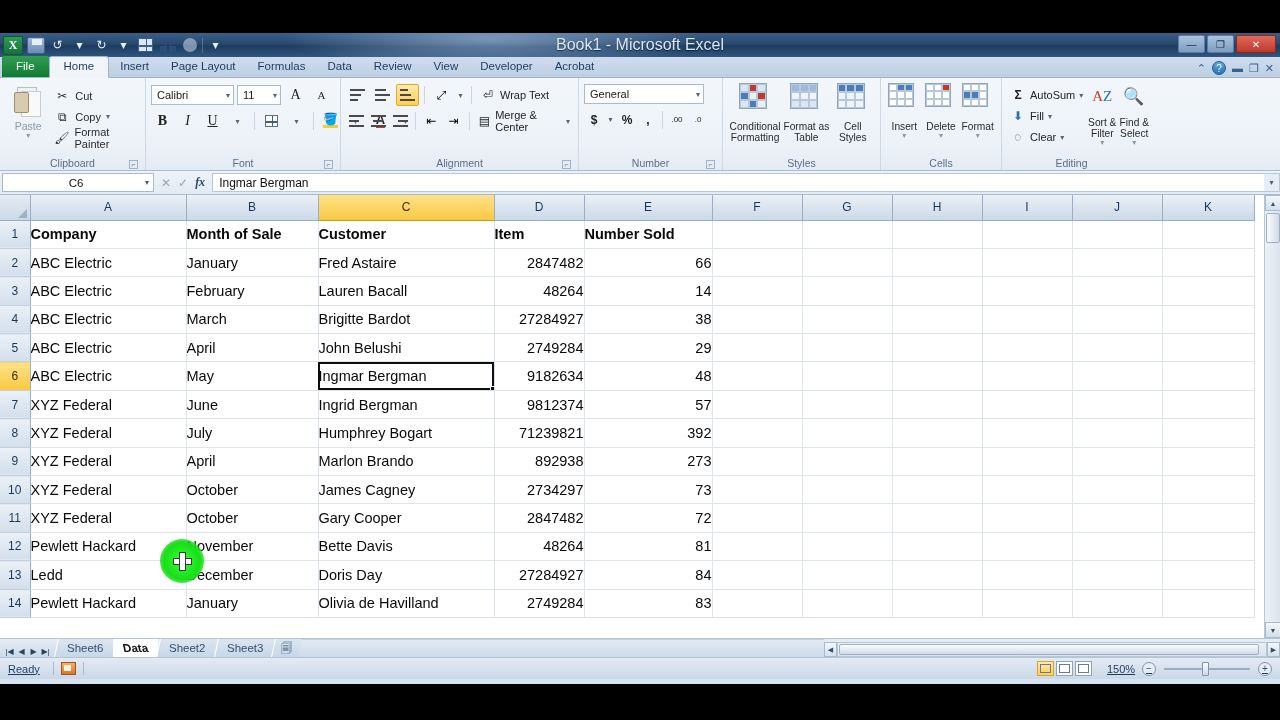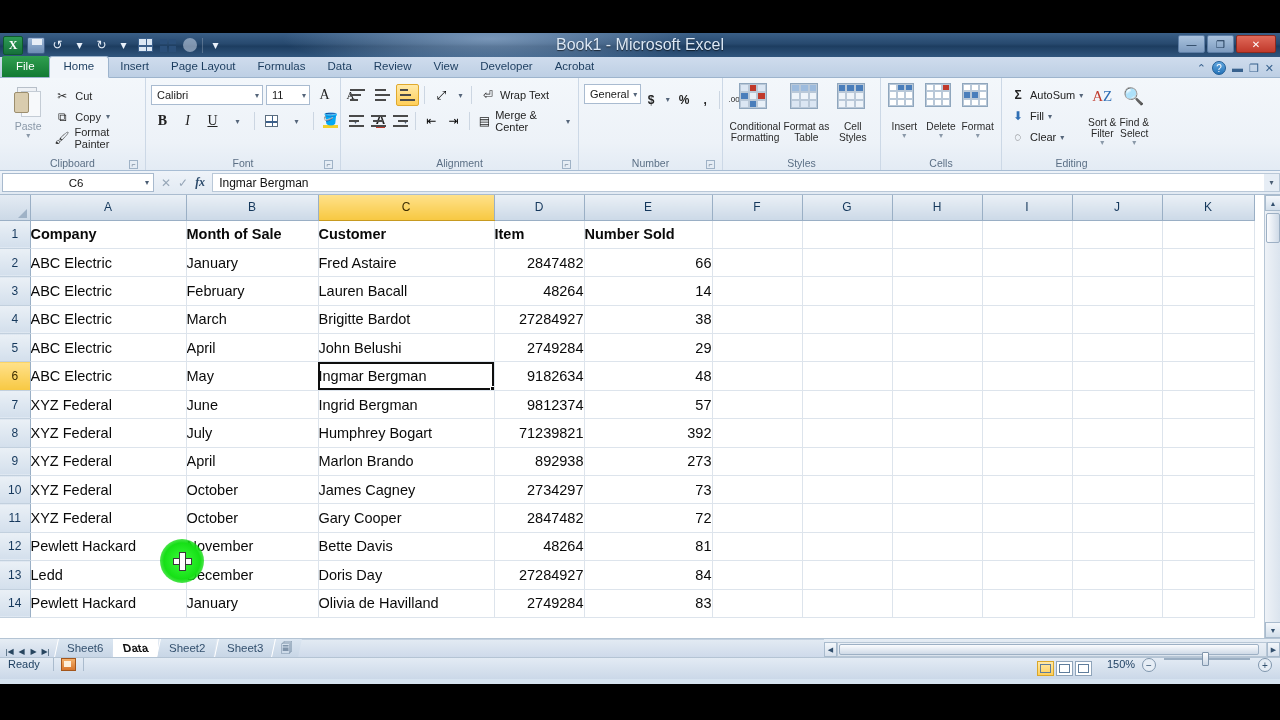--- a/index.html
+++ b/index.html
@@ -249,22 +249,22 @@
   .hs-btn { width:13px;height:15px; background:linear-gradient(to bottom,#f3f7fb,#d6e0ec);
     border:1px solid #a9bbcd; display:flex;align-items:center;justify-content:center;font-size:7px;color:#33506e;}
   .hs-track { width:430px;height:15px; background:linear-gradient(to bottom,#e9eff6,#dae3ed);
     border:1px solid #b8c7d6; position:relative;}
   .hs-thumb { position:absolute;left:1px;top:1px;width:420px;height:11px;
     background:linear-gradient(to bottom,#fbfcfe,#cfdae7); border:1px solid #9db0c4;border-radius:2px;}
 
   
   .statusbar {
     height:22px; background:linear-gradient(to bottom,#e3ebf4,#cbd8e8);
-    display:flex; border-top:1px solid #b4c4d4;
-    font-size:11px; color:#1b3d5f;
+    display:flex; align-items:center; border-top:1px solid #b4c4d4;
+    font-size:11px; color:#1b3d5f;text-decoration:underline;
   }
   .sb-ready { padding-left:8px; width:46px;}
   .sb-sep { width:1px;height:13px;background:#aabbcd; margin:0 7px;}
   .sb-mini { width:15px;height:13px; background:linear-gradient(to bottom,#f4b06a,#d8762c);
     border:1px solid #a3561c; position:relative;}
   .sb-mini:after{content:'';position:absolute;left:2px;top:2px;width:7px;height:6px;background:#fdf0dc;}
   .sb-spacer { flex:1; }
   .view-btns { display:flex; align-items:center; gap:2px; padding-right:8px;}
   .vbtn { width:17px;height:15px; border:1px solid #8fa4ba; background:#fff; position:relative;}
   .vbtn.sel { background:linear-gradient(to bottom,#ffe9a8,#ffcf59); border:1px solid #d9a62a;}
@@ -389,21 +389,21 @@
         </div>
         <div class="rgroup-label">
           <span>Clipboard</span>
           <span class="dlg-launch">⌐</span>
         </div>
       </div>
 
       <div class="rgroup" style="width:195px">
         <div class="rgroup-body" style="flex-direction:column; padding-top:4px">
           <div class="font-row1">
-            <div class="combo" style="width:112px">
+            <div class="combo" style="width:83px">
               <span class="cv">Calibri</span>
               <span class="dd">▾</span>
             </div>
             <div class="combo" style="width:44px">
               <span class="cv">11</span>
               <span class="dd">▾</span>
             </div>
             <div class="fbtn serif">A</div>
             <div class="fbtn serif" style="font-size:11px">A</div>
           </div>
@@ -506,21 +506,21 @@
             </div>
           </div>
         </div>
         <div class="rgroup-label">
           <span>Alignment</span>
           <span class="dlg-launch">⌐</span>
         </div>
       </div>
 
       <div class="rgroup" style="width:144px">
-        <div class="rgroup-body" style="padding-top:4px">
+        <div class="rgroup-body" style="flex-direction:column; padding-top:4px">
           <div class="combo num-combo">
             <span class="cv">General</span>
             <span class="dd">▾</span>
           </div>
           <div class="num-row2">
             <div class="nbtn">
                 <b>$</b>
               </div>
             <div class="nbtn" style="width:11px;font-size:8px;color:#55657a">▾</div>
             <div class="nbtn">

